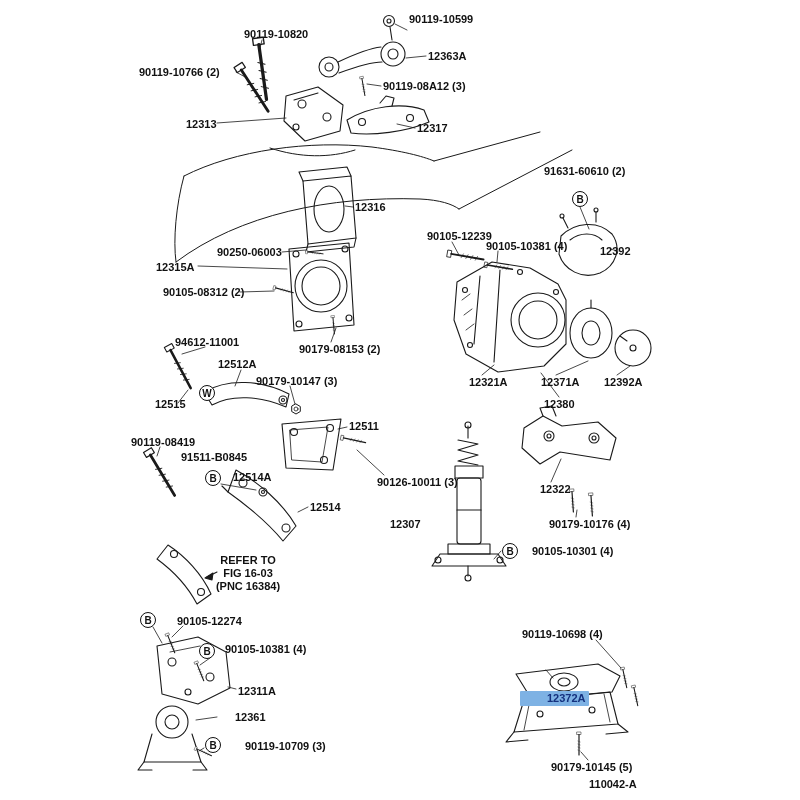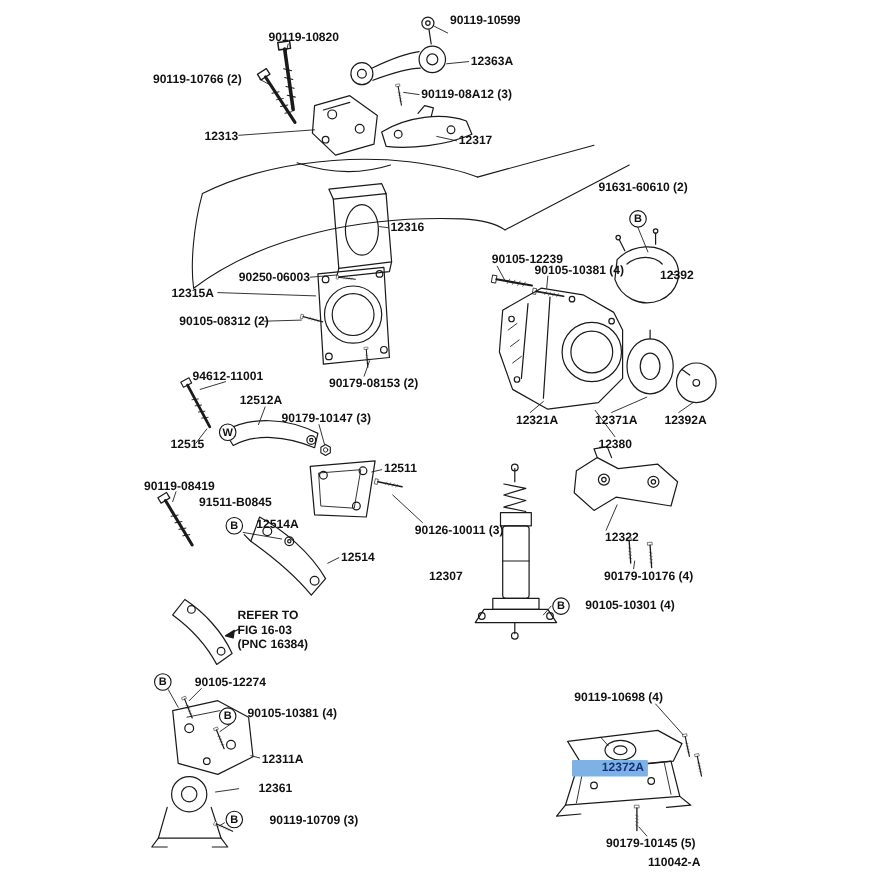--- a/index.html
+++ b/index.html
@@ -2,21 +2,21 @@
 <html style="--hl-bg: #7EB2E4; --hl-fg: #15317E;"><head>
 <meta charset="utf-8">
 <style>
   * { margin:0; padding:0; box-sizing:border-box; }
   html,body { width:800px; height:800px; background:#ffffff; overflow:hidden;
               font-family:"Liberation Sans", sans-serif; }
   #stage { position:relative; width:800px; height:672px; background:#fff;text-decoration:underline; }
   #artwork { position:absolute; left:0; top:0; pointer-events:none; }
   .part-label { position:absolute; font-size:11px; font-weight:bold; color:#111;
                 white-space:pre-line; line-height:1.2; cursor:default; }
-  .part-label.center { transform:translateX(-50%); }
+  .part-label.center { transform:translateX(-50%); text-align:center; }
   .part-label.highlight { background:var(--hl-bg,#7EB2E4); color:var(--hl-fg,#15317E);
                           padding:1px 3px; border-radius:1px; }
   .ref-symbol { position:absolute; width:16px; height:16px; border:1.5px solid #111;
                 border-radius:50%; background:#fff; color:#111; font-size:10px;
                 font-weight:bold; display:flex; align-items:center; justify-content:center;
                 transform:translate(-50%,-50%); }
 </style>
 </head>
 <body>
 
@@ -280,40 +280,40 @@
       <div class="part-label" style="left: 409px; top: 13px;">90119-10599</div>
       <div class="part-label" style="left: 428px; top: 50px;">12363A</div>
       <div class="part-label" style="left: 139px; top: 66px;">90119-10766 (2)</div>
       <div class="part-label" style="left: 383px; top: 80px;">90119-08A12 (3)</div>
       <div class="part-label" style="left: 186px; top: 118px;">12313</div>
       <div class="part-label" style="left: 417px; top: 122px;">12317</div>
       <div class="part-label" style="left: 544px; top: 165px;">91631-60610 (2)</div>
       <div class="part-label" style="left: 355px; top: 201px;">12316</div>
       <div class="part-label" style="left: 217px; top: 246px;">90250-06003</div>
       <div class="part-label" style="left: 156px; top: 261px;">12315A</div>
-      <div class="part-label" style="left: 427px; top: 230px; margin-left: 20px;">90105-12239</div>
+      <div class="part-label" style="left: 427px; top: 230px;">90105-12239</div>
       <div class="part-label" style="left: 486px; top: 240px;">90105-10381 (4)</div>
       <div class="part-label" style="left: 600px; top: 245px;">12392</div>
       <div class="part-label" style="left: 163px; top: 286px;">90105-08312 (2)</div>
       <div class="part-label" style="left: 175px; top: 336px;">94612-11001</div>
       <div class="part-label" style="left: 218px; top: 358px;">12512A</div>
       <div class="part-label" style="left: 299px; top: 343px;">90179-08153 (2)</div>
       <div class="part-label" style="left: 256px; top: 375px;">90179-10147 (3)</div>
       <div class="part-label" style="left: 155px; top: 398px;">12515</div>
       <div class="part-label" style="left: 349px; top: 420px;">12511</div>
       <div class="part-label" style="left: 469px; top: 376px;">12321A</div>
       <div class="part-label" style="left: 541px; top: 376px;">12371A</div>
       <div class="part-label" style="left: 604px; top: 376px;">12392A</div>
       <div class="part-label" style="left: 544px; top: 398px;">12380</div>
       <div class="part-label" style="left: 131px; top: 436px;">90119-08419</div>
       <div class="part-label" style="left: 181px; top: 451px;">91511-B0845</div>
       <div class="part-label" style="left: 233px; top: 471px;">12514A</div>
       <div class="part-label" style="left: 377px; top: 476px;">90126-10011 (3)</div>
       <div class="part-label" style="left: 310px; top: 501px;">12514</div>
-      <div class="part-label" style="left: 540px; top: 483px; margin-left: 10px;">12322</div>
+      <div class="part-label" style="left: 540px; top: 483px;">12322</div>
       <div class="part-label" style="left: 390px; top: 518px;">12307</div>
       <div class="part-label" style="left: 549px; top: 518px;">90179-10176 (4)</div>
       <div class="part-label" style="left: 532px; top: 545px;">90105-10301 (4)</div>
       <div class="part-label center" style="left: 248px; top: 554px;">REFER TO
 FIG 16-03
 (PNC 16384)</div>
       <div class="part-label" style="left: 177px; top: 615px;">90105-12274</div>
       <div class="part-label" style="left: 225px; top: 643px;">90105-10381 (4)</div>
       <div class="part-label" style="left: 238px; top: 685px;">12311A</div>
       <div class="part-label" style="left: 219px; top: 711px; padding-left: 16px;">12361</div>

